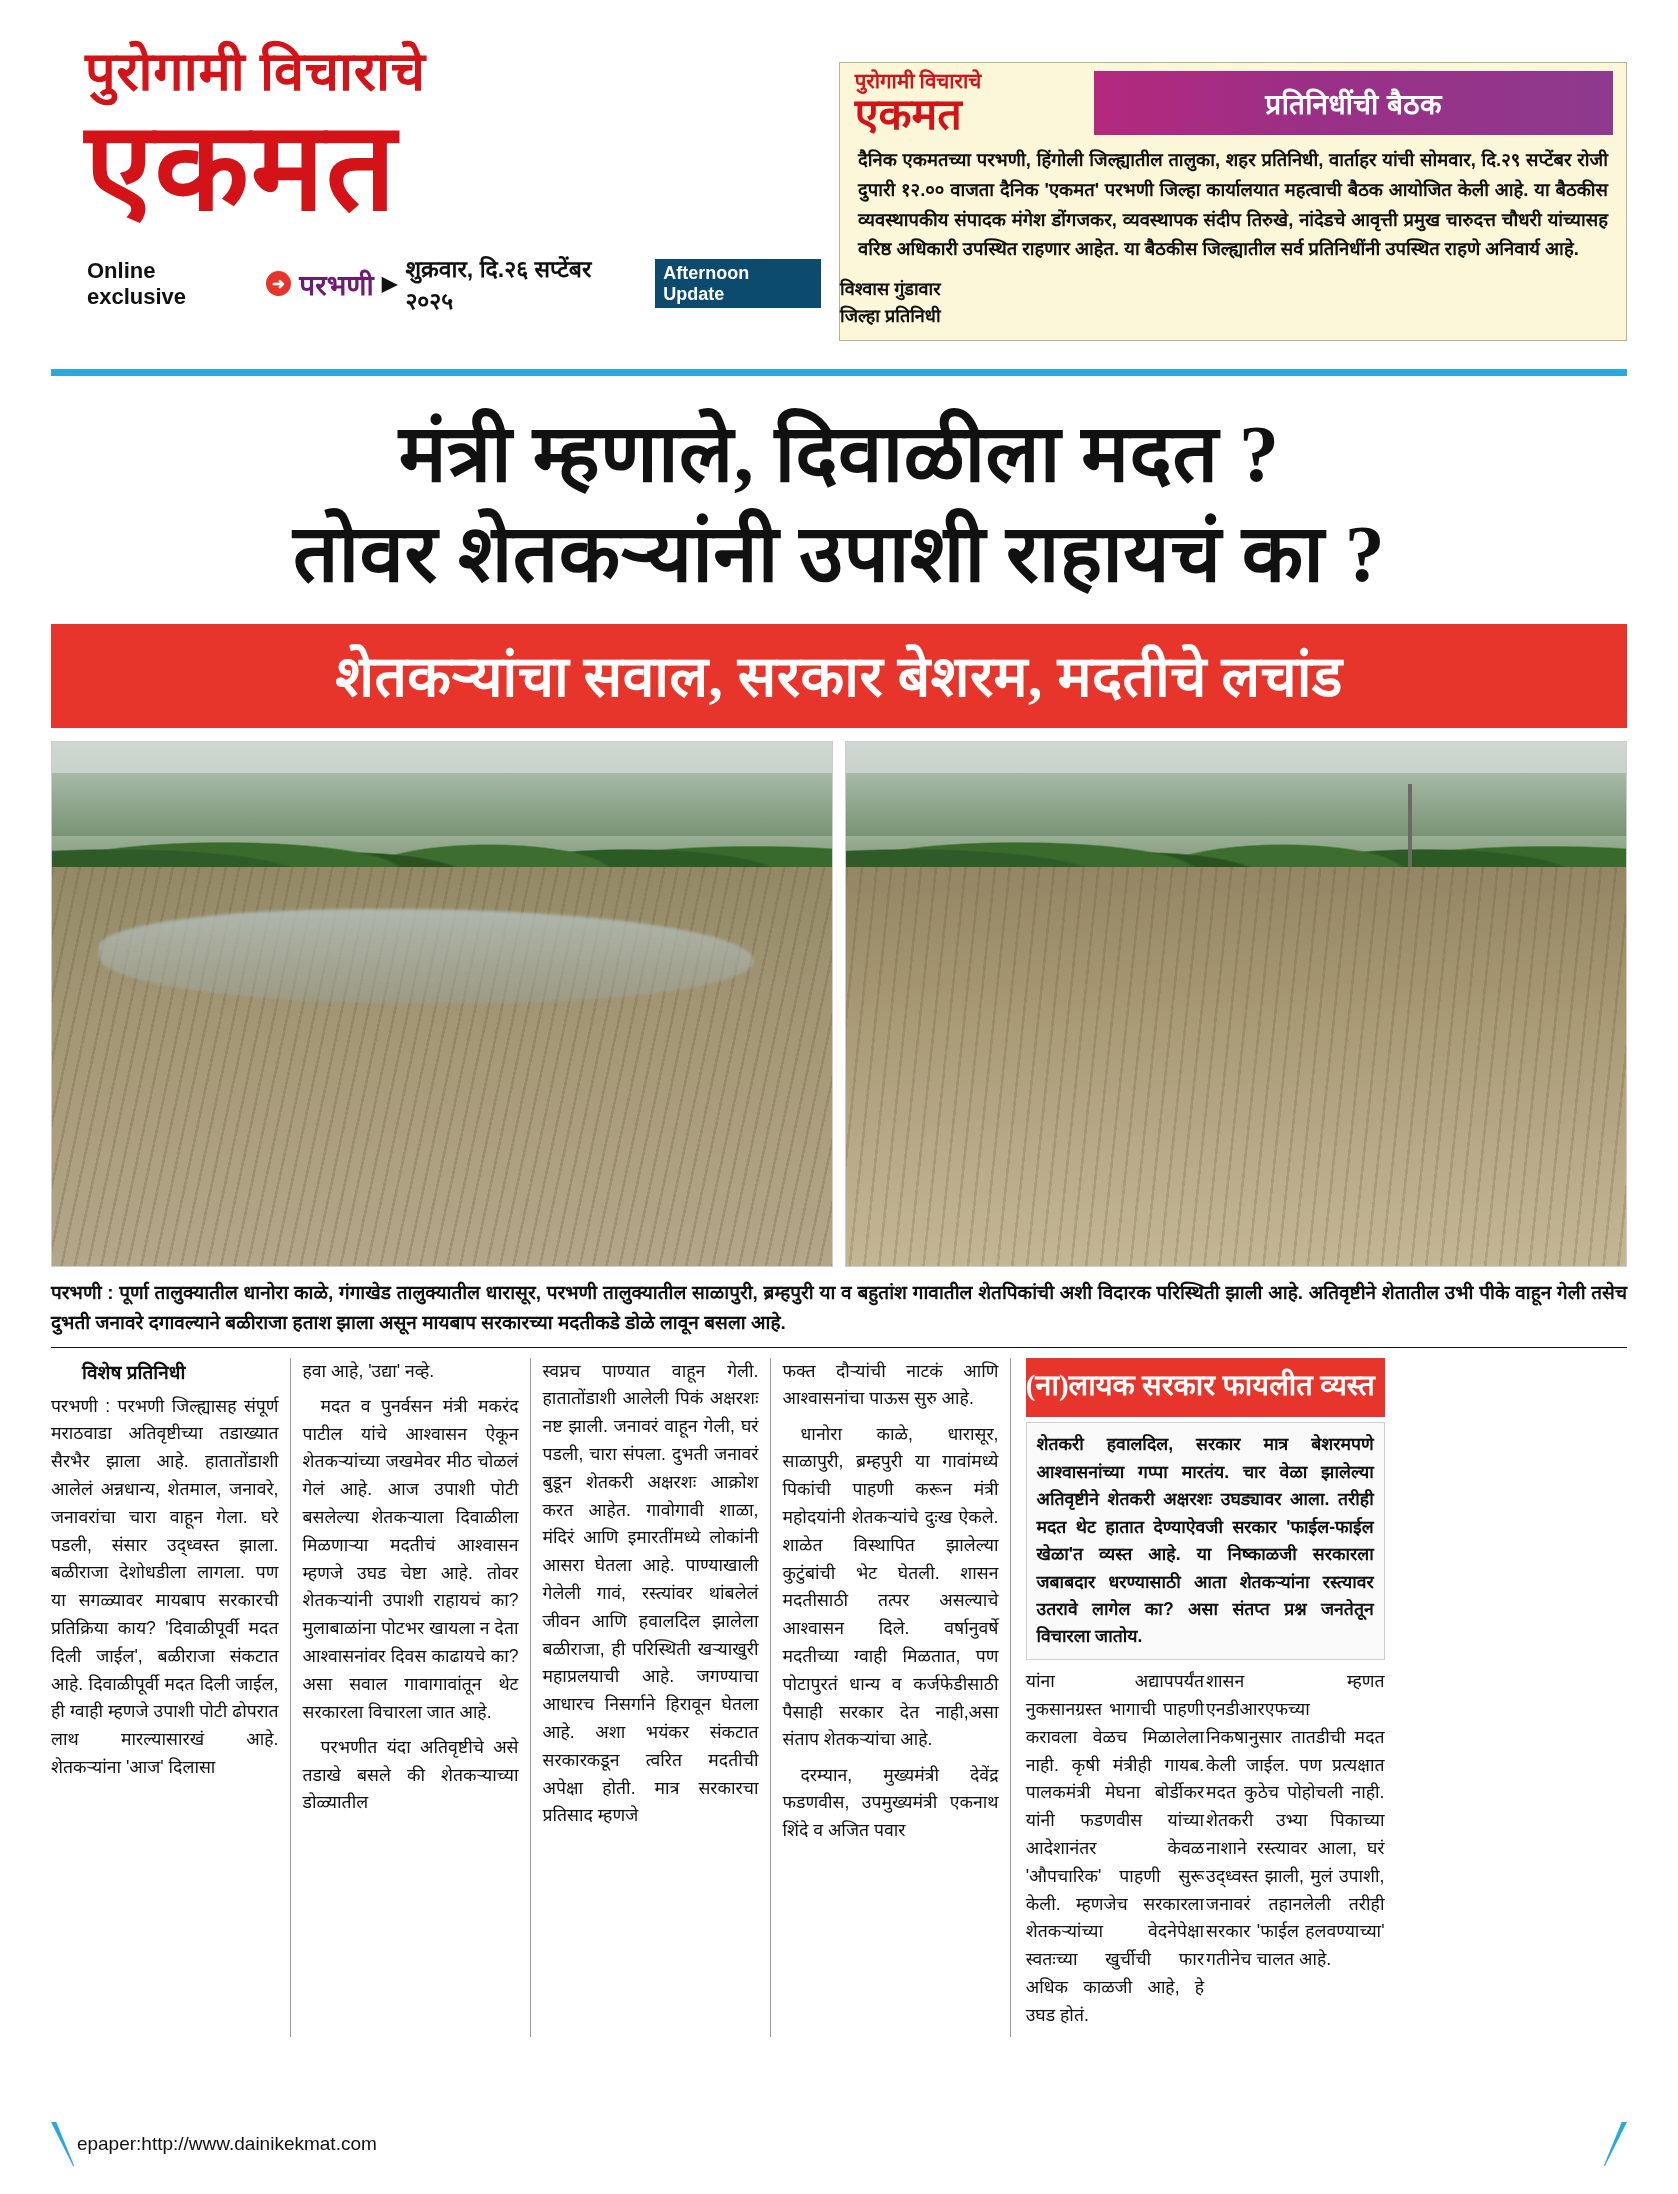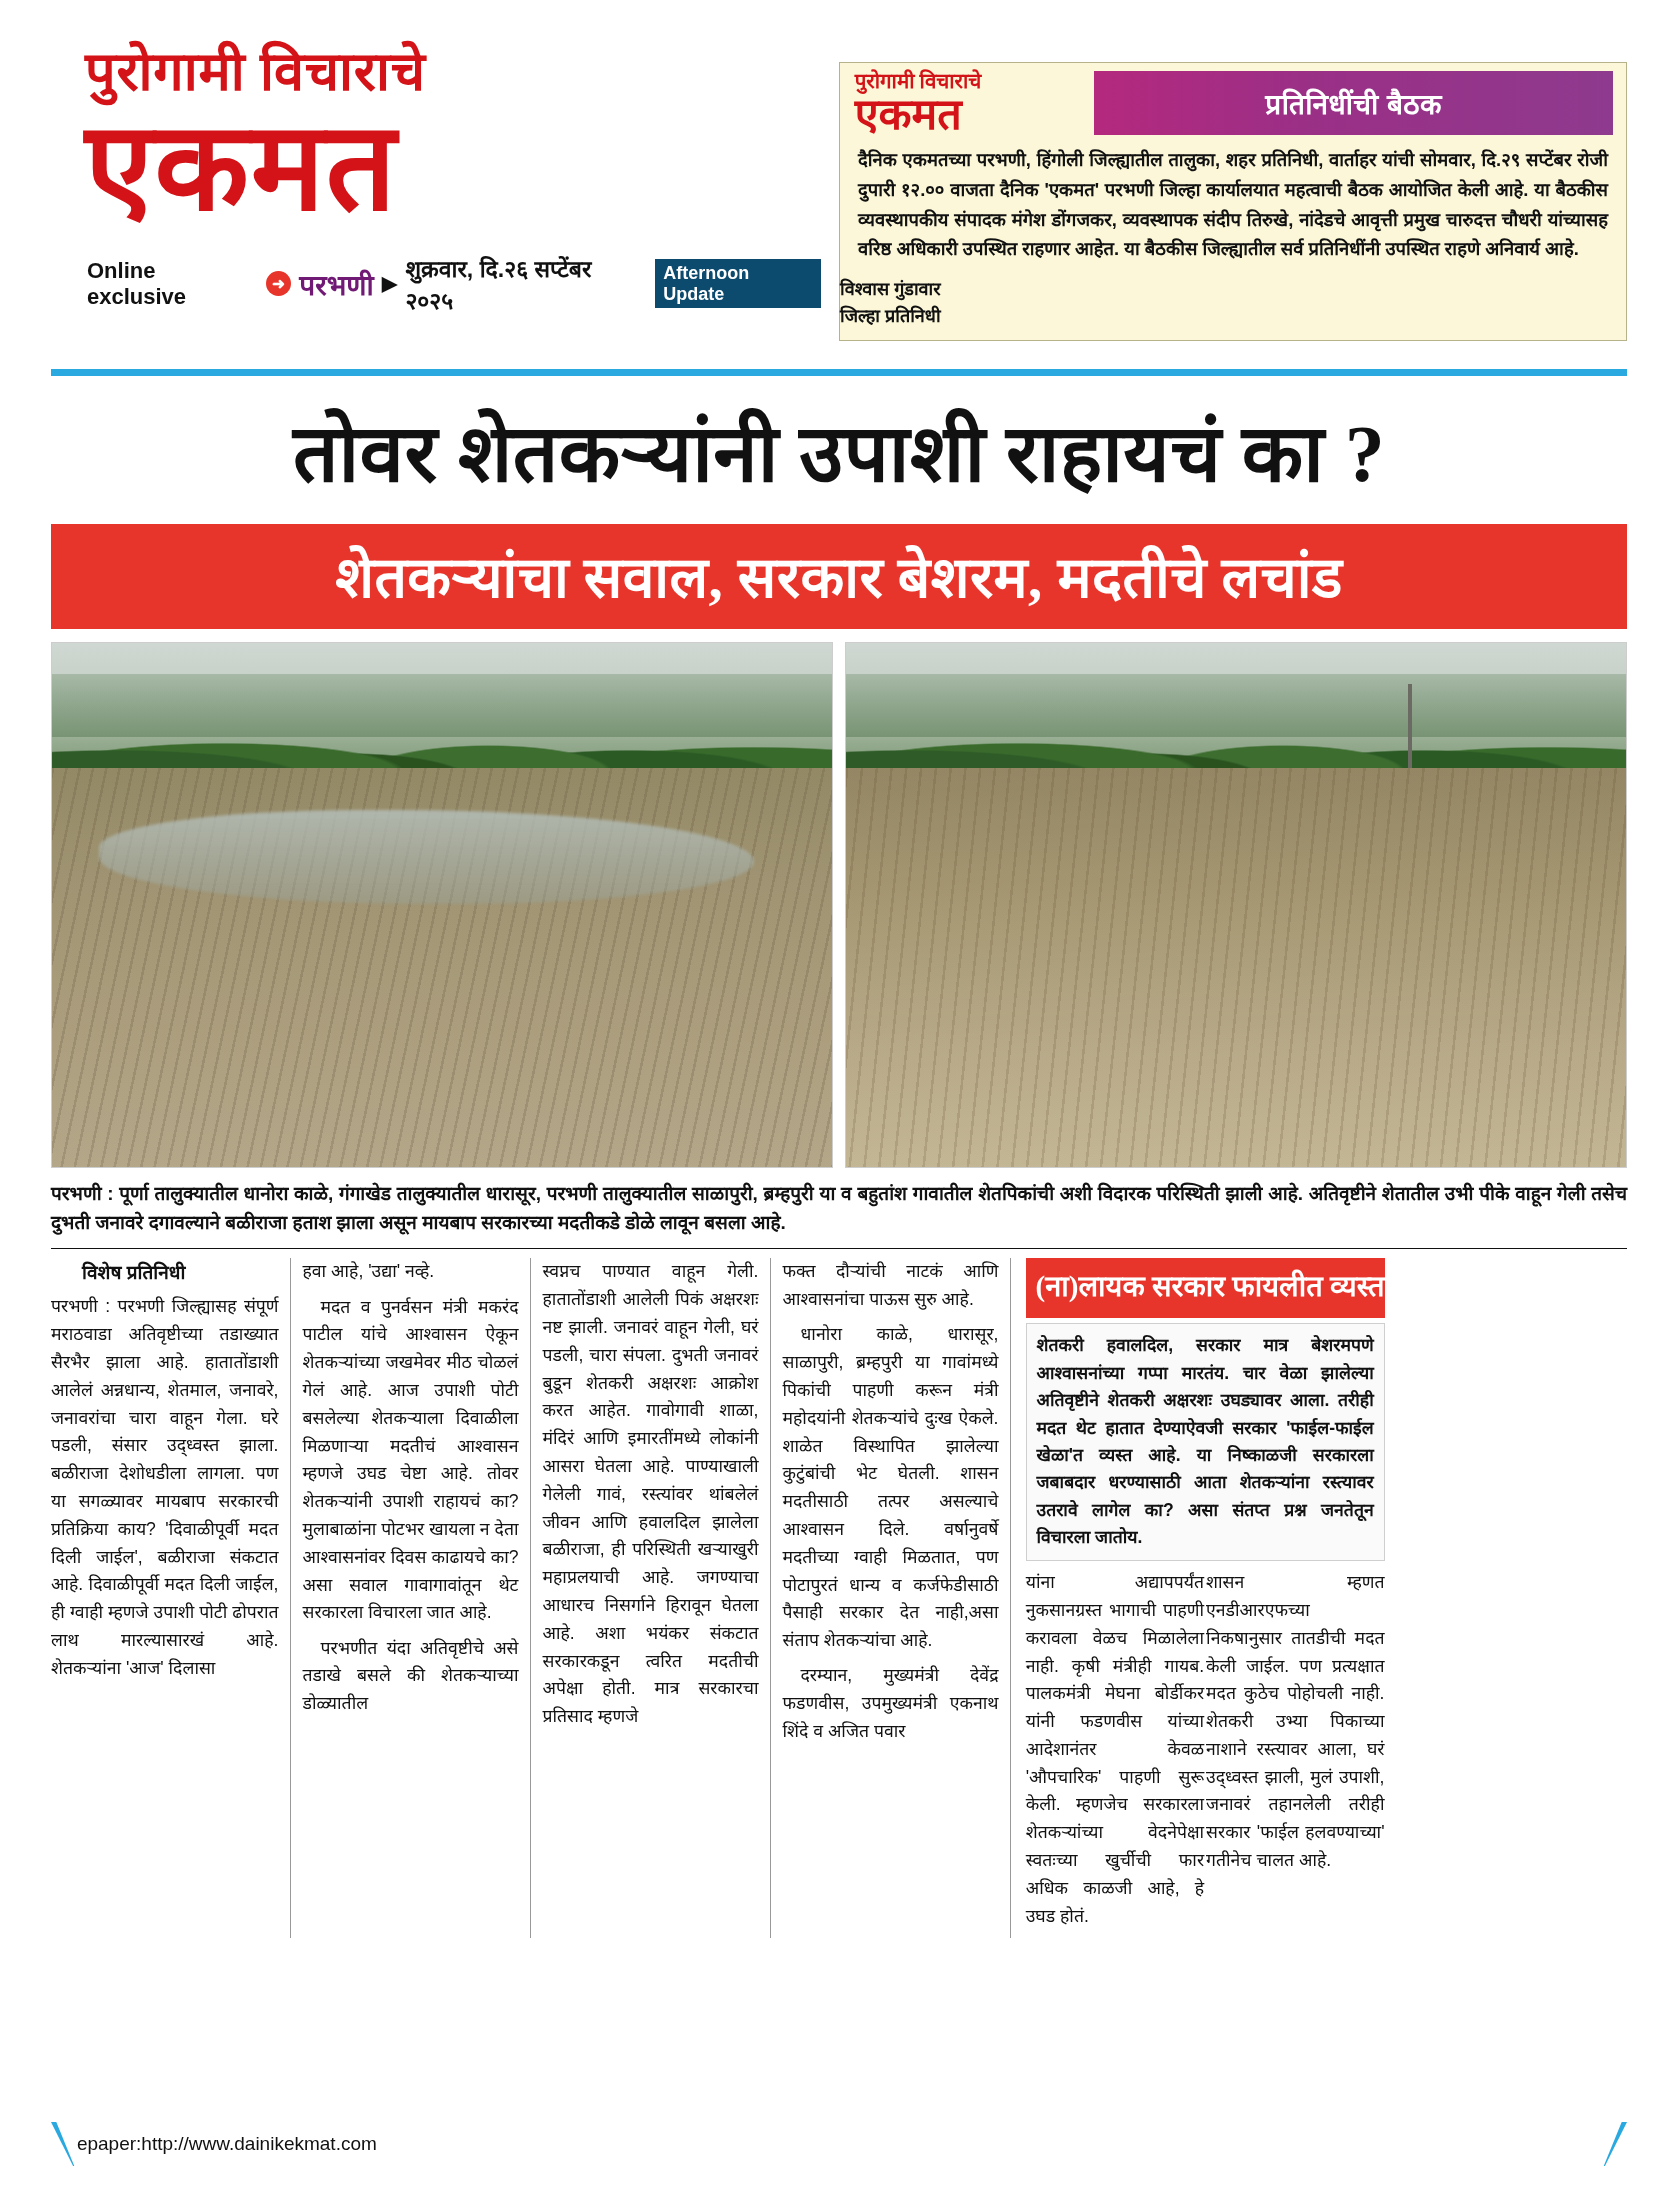--- a/index.html
+++ b/index.html
@@ -295,21 +295,21 @@
     padding-left: 14.7px;
     box-sizing: border-box;
     border-right: none;
   }
   .sidebox-title {
     background: #e8352b;
     color: #ffffff;
     font-family: "Liberation Serif", serif;
     font-weight: bold;
     font-size: 29px;
-    text-align: right;
+    text-align: left;
     padding: 5.7px 0 8.2px 0;
   }
   .sidebox-lead {
     border: 1.6px solid #cfcfcf;
     background: #fafafa;
     padding: 8.2px 9.8px;
     font-size: 17.6px;
     line-height: 1.56;
     text-align: justify;
     margin-top: 4.9px;
@@ -389,20 +389,21 @@
       <div class="notice-sign">
         <div>विश्वास गुंडावार</div>
         <div>जिल्हा प्रतिनिधी</div>
       </div>
     </div>
   </div>
 
   <div class="blue-rule"></div>
 
   <div class="headline">
+    <div>मंत्री म्हणाले, दिवाळीला मदत ?</div>
     <div>तोवर शेतकऱ्यांनी उपाशी राहायचं का ?</div>
   </div>
   <div class="subbar">शेतकऱ्यांचा सवाल, सरकार बेशरम, मदतीचे लचांड</div>
 
   <div class="photos">
     <div class="photo left">
       <div class="sky"></div>
       <div class="trees"></div>
       <div class="field"></div>
       <div class="water"></div>

